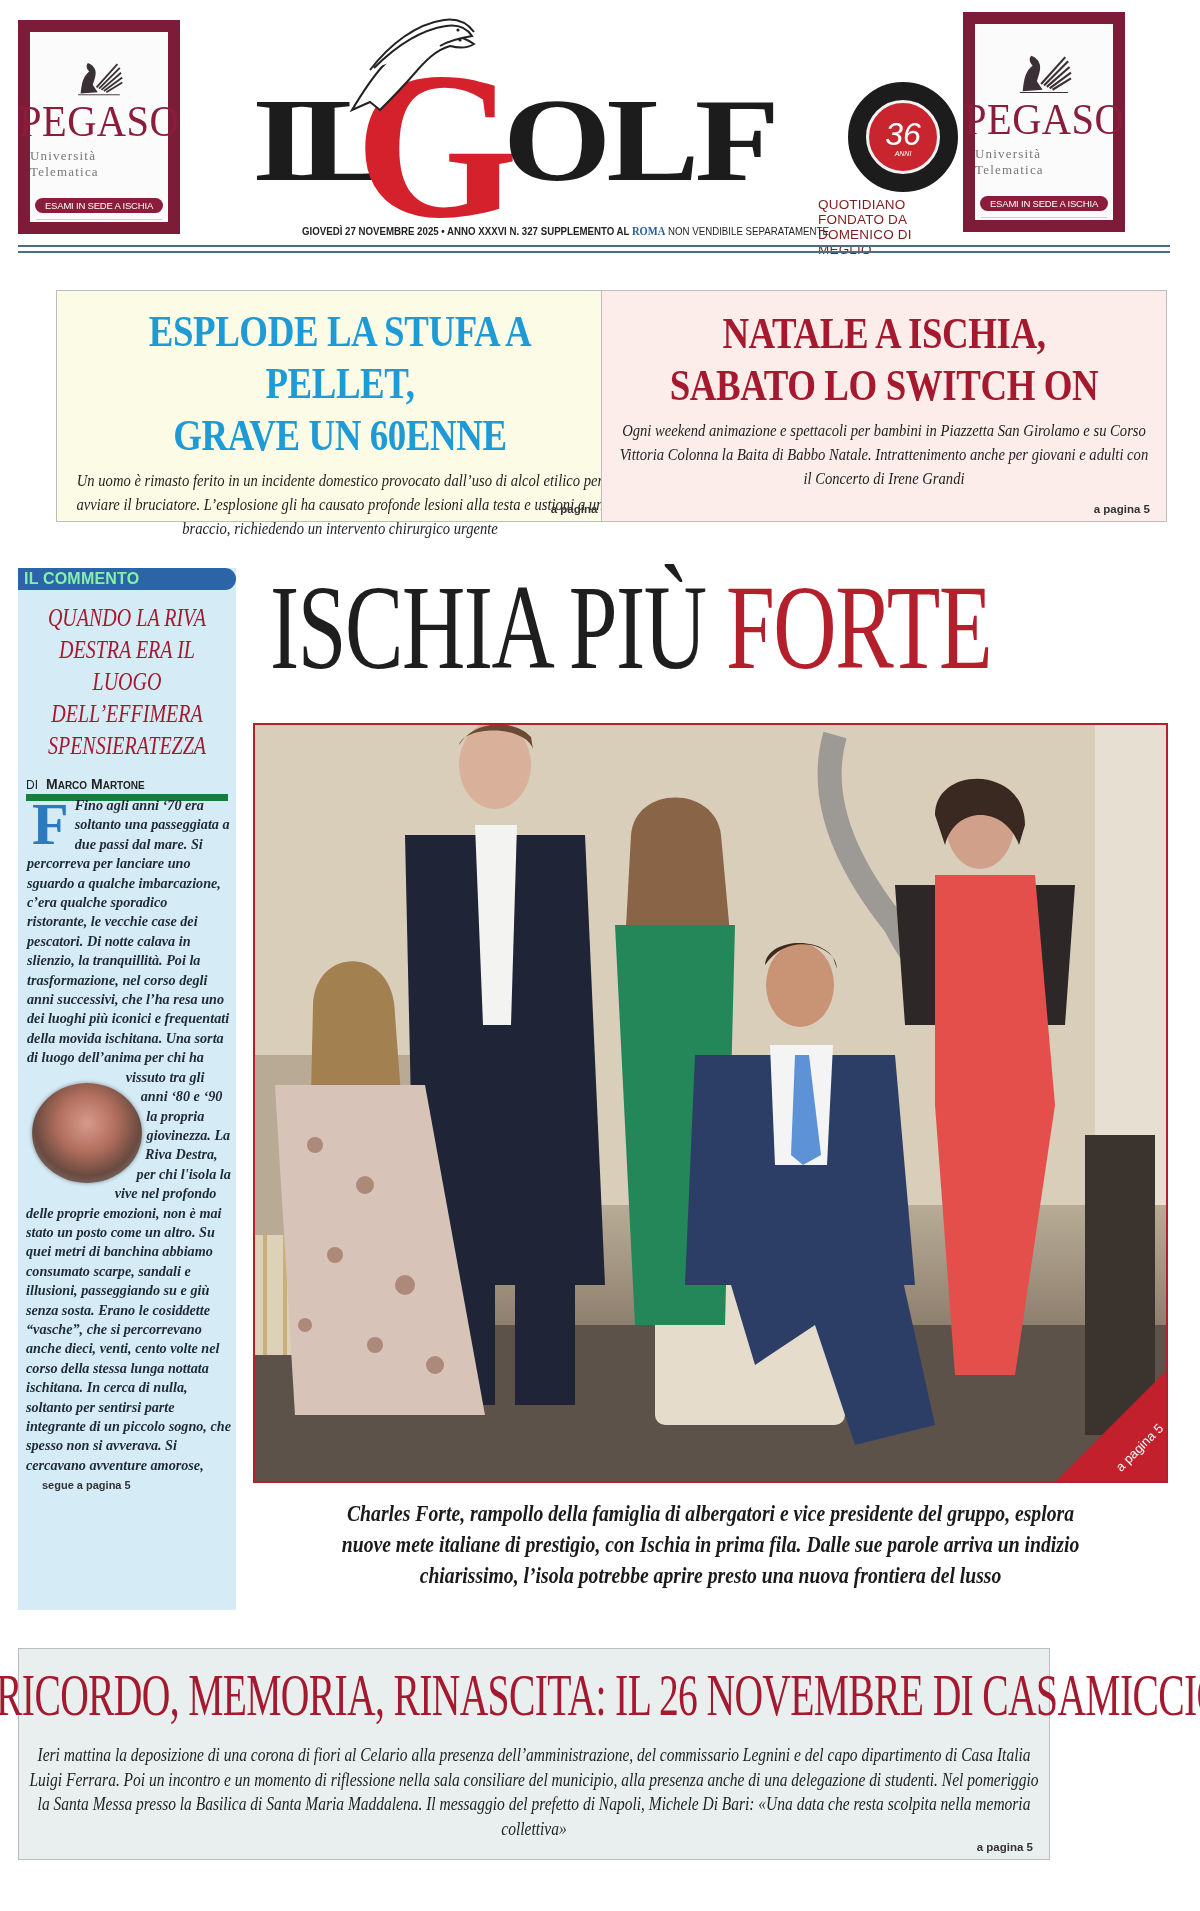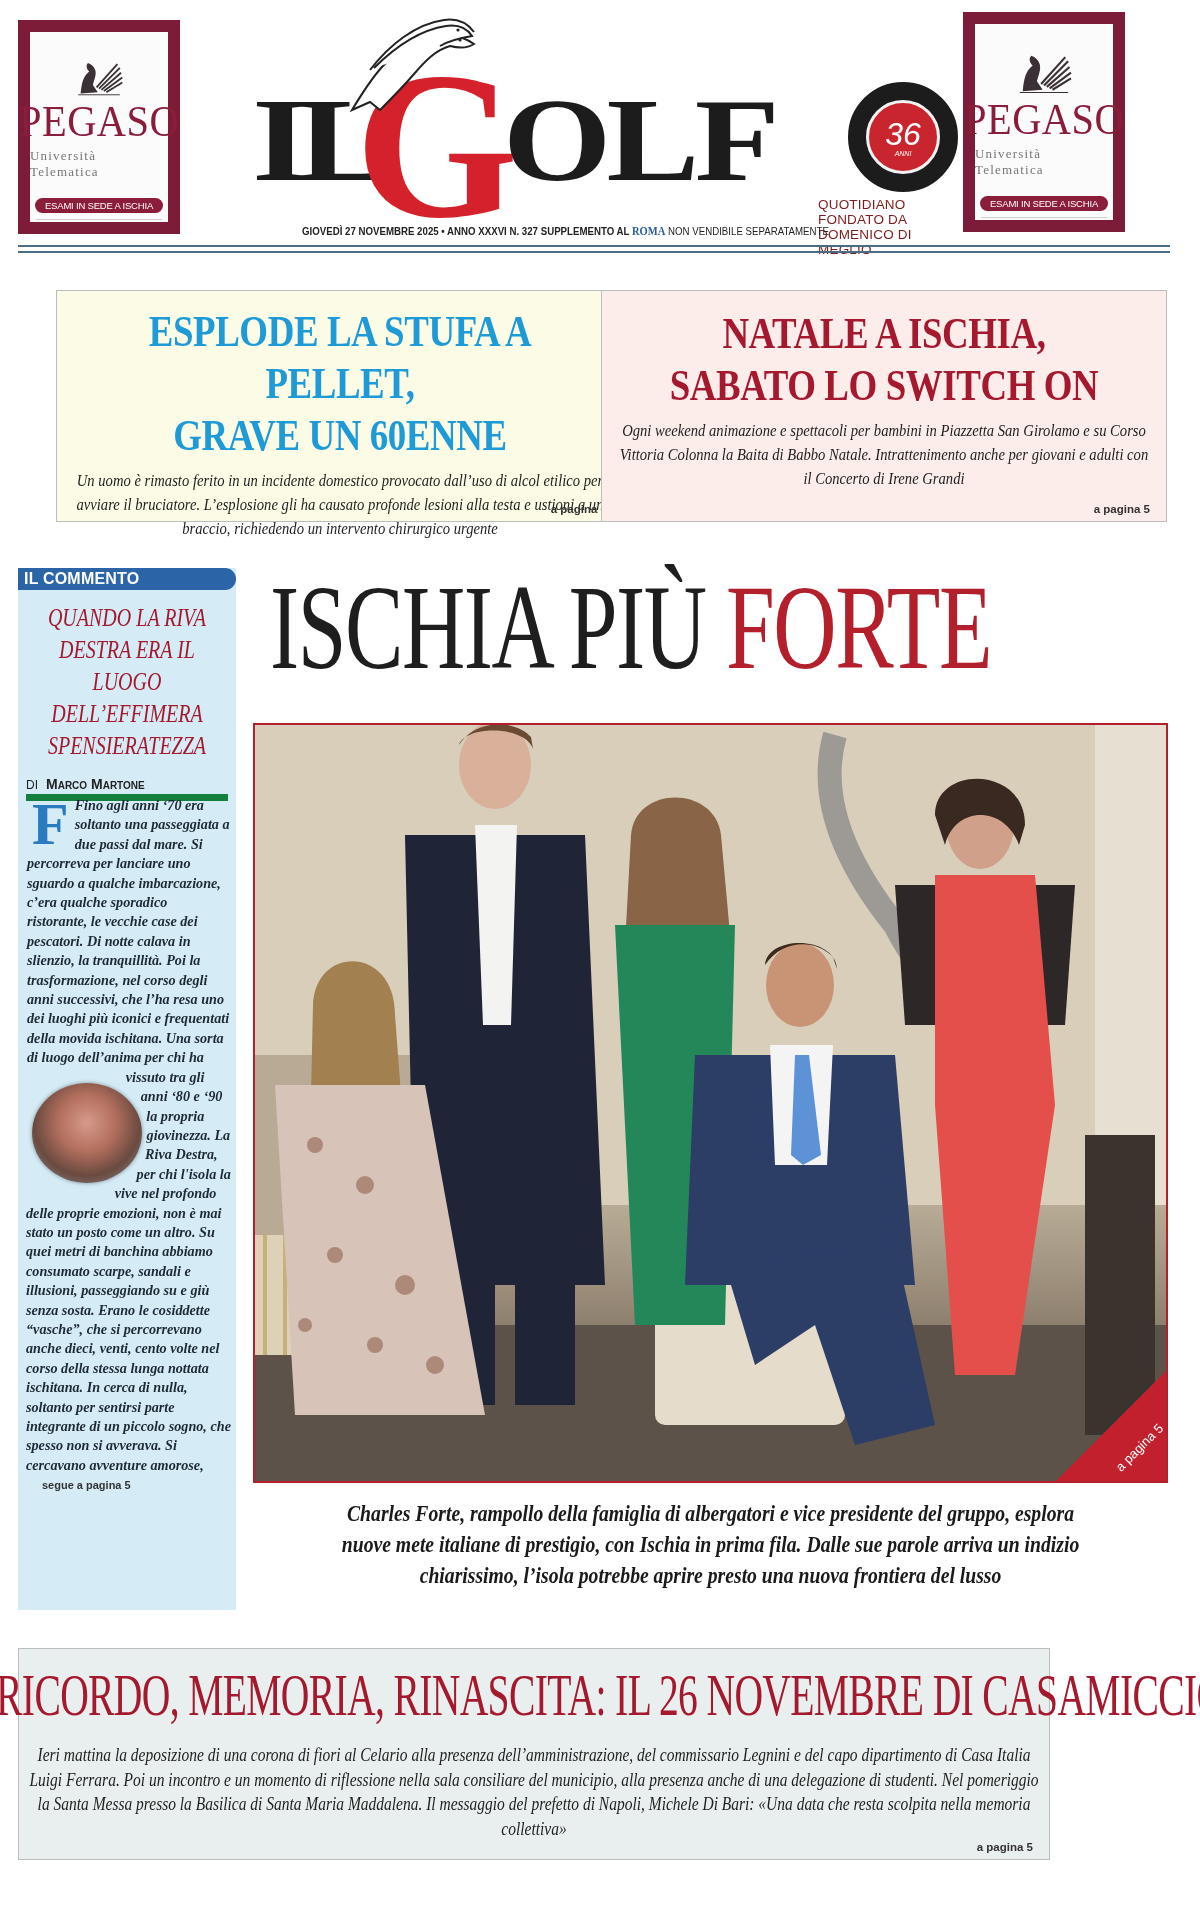--- a/index.html
+++ b/index.html
@@ -41,21 +41,21 @@
   .story-box.yellow { left: 18px; width: 568px; background: #fcfbe6; margin-left: 38px; }
   .story-box.pink { left: 601px; width: 566px; background: #fcecea; }
   .story-title { font-family: "Liberation Serif", serif; font-weight: bold; font-size: 45px; line-height: 52px; margin-top: 14px; transform: scaleX(0.82); letter-spacing: -0.5px; }
   .yellow .story-title { color: #1e9ad6; }
   .pink .story-title { color: #a5192e; margin-top: 16px; }
   .story-summary { font-family: "Liberation Serif", serif; font-style: italic; font-size: 17px; line-height: 24px; margin-top: 8px; color: #1e1e1e; transform: scaleX(0.86); margin-left: -40px; margin-right: -40px; }
   .page-ref { position: absolute; right: 16px; bottom: 6px; font-family: "Liberation Sans", sans-serif; font-weight: bold; font-size: 11.5px; color: #333; text-align: center; }
 
   
   .comment { position: absolute; left: 18px; top: 568px; width: 218px; height: 1042px; background: #d5ecf7; }
-  .comment-tag { position: absolute; left: 0; top: 0; width: 218px; height: 22px; background: #2b64a7; border-radius: 0 11px 11px 0; color: #ffffff; font-family: "Liberation Sans", sans-serif; font-weight: bold; font-size: 16px; padding-left: 6px; line-height: 22px; letter-spacing: 0.2px; }
+  .comment-tag { position: absolute; left: 0; top: 0; width: 218px; height: 22px; background: #2b64a7; border-radius: 0 11px 11px 0; color: #86efac; font-family: "Liberation Sans", sans-serif; font-weight: bold; font-size: 16px; padding-left: 6px; line-height: 22px; letter-spacing: 0.2px; }
   .comment-title { position: absolute; top: 34px; left: 0; width: 218px; text-align: center; font-family: "Liberation Serif", serif; font-style: italic; font-size: 25px; line-height: 32px; color: #a5192e; transform: scaleX(0.8); }
   .byline { position: absolute; top: 208px; left: 8px; width: 202px; border-bottom: 7px solid #15803d; font-family: "Liberation Sans", sans-serif; font-size: 12px; color: #222; padding-bottom: 2px; }
   .byline b { font-variant: small-caps; font-size: 14px; margin-left: 8px; }
   .comment-body { position: absolute; top: 228px; left: 8px; width: 205px; font-family: "Liberation Serif", serif; font-style: italic; font-weight: bold; font-size: 14.2px; line-height: 19.4px; color: #1e2a33; }
   .dropcap { float: left; font-family: "Liberation Serif", serif; font-weight: bold; font-style: normal; font-size: 60px; line-height: 50px; color: #2b7bbf; margin: 3px 6px 0 6px; }
   .author-photo { float: left; clear: left; width: 110px; height: 100px; border-radius: 50%; margin: 6px 8px 4px 6px; shape-outside: circle(50%); background: radial-gradient(circle at 50% 40%, #d69a8c 0%, #b36f5e 35%, #6a4a40 65%, #8e9aa0 100%); box-shadow: 0 0 4px rgba(0,0,0,0.4); }
   .spacer { float: left; width: 1px; height: 260px; }
   .segue { font-family: "Liberation Sans", sans-serif; font-style: normal; font-weight: bold; font-size: 11px; color: #333; margin-left: 16px; }
 
   

